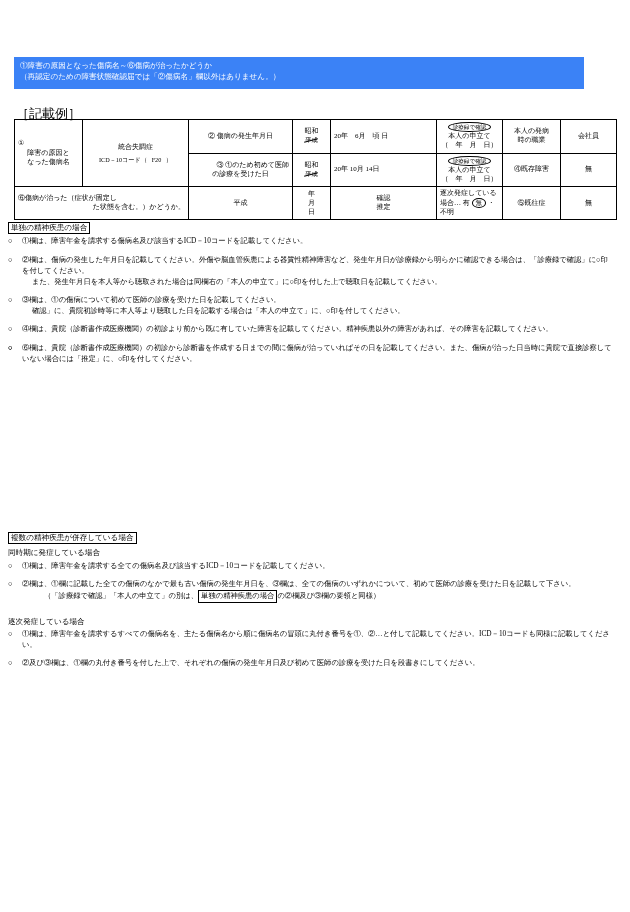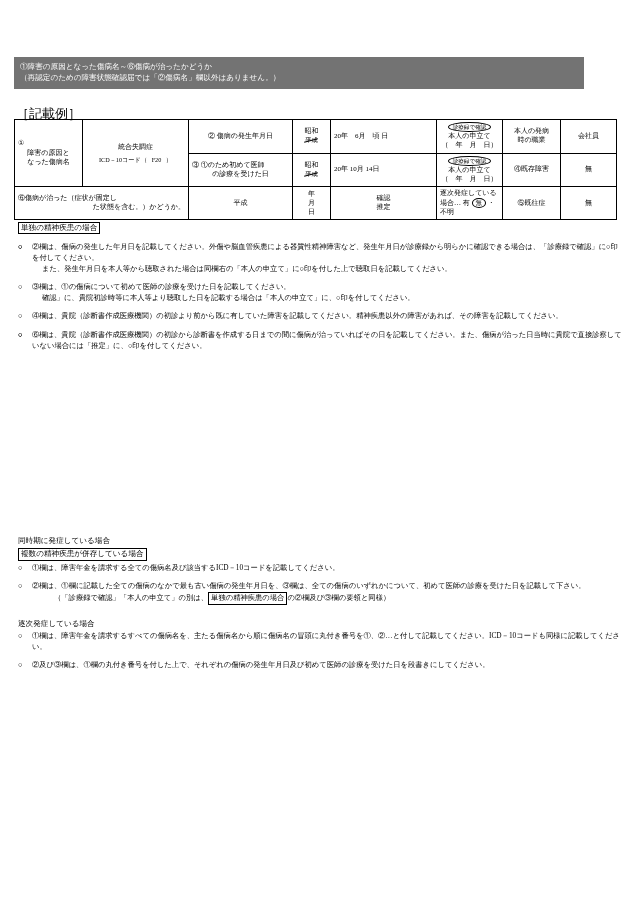--- a/index.html
+++ b/index.html
@@ -20,25 +20,26 @@
     width: 630px;
     height: 912px;
     padding: 0;
   }
   
   .header-bar {
     position: absolute;
     left: 14px;
     top: 57px;
     width: 570px;
-    background: #737373;
+    background: #3b82f6;
     color: #fff;
     padding: 4px 6px 5px 6px;
     font-size: 7.6px;
     line-height: 1.5;
+    font-family: Liberation Mono, monospace;
   }
   .header-bar div { white-space: nowrap; }
 
   
   .rei-label {
     position: absolute;
     left: 16px;
     top: 105px;
     font-size: 13px;
   }
@@ -92,21 +93,21 @@
     border: 0.8px solid #000;
     border-radius: 50%;
     padding: 0 3px;
     line-height: 1.2;
     font-size: 6.5px;
   }
 
   
   .sec {
     position: absolute;
-    left: 18px;
+    left: 8px;
     width: 604px;
   }
   .sec-title {
     font-size: 7.6px;
     margin-bottom: 2px;
   }
   .boxed {
     display: inline-block;
     border: 0.6px solid #000;
     padding: 0px 2px;
@@ -189,21 +190,21 @@
         </td>
         <td rowspan="1" class="cellcenter">
           <div>本人の発病</div>
           <div>時の職業</div>
         </td>
         <td rowspan="1" class="cellcenter">会社員</td>
       </tr>
 
       <tr>
         <td class="cellcenter">
-          <div style="text-align:left">
+          <div style="text-align:right">
             <span>③</span>
             <span>①のため初めて医師</span>
           </div>
           <div>の診療を受けた日</div>
         </td>
         <td class="cellcenter vsmall">
           <div>昭和</div>
           <div class="strike-cross">平成</div>
         </td>
         <td class="tiny">
@@ -246,20 +247,21 @@
       </table>
   </div>
 
   <div class="sec" style="top:222px;">
     <div class="sec-title">
       <span class="boxed">単独の精神疾患の場合</span>
     </div>
     <ul class="items">
       <li>
         <span class="bullet">○</span>
+        <span>①欄は、障害年金を請求する傷病名及び該当するICD－10コードを記載してください。</span>
       </li>
       <li>
         <span class="bullet">○</span>
         <span>②欄は、傷病の発生した年月日を記載してください。外傷や脳血管疾患による器質性精神障害など、発生年月日が診療録から明らかに確認できる場合は、「診療録で確認」に○印を付してください。</span>
         <span class="indent1">また、発生年月日を本人等から聴取された場合は同欄右の「本人の申立て」に○印を付した上で聴取日を記載してください。</span>
       </li>
       <li>
         <span class="bullet">○</span>
         <span>③欄は、①の傷病について初めて医師の診療を受けた日を記載してください。</span>
         <span class="indent1">確認」に、貴院初診時等に本人等より聴取した日を記載する場合は「本人の申立て」に、○印を付してください。</span>
@@ -272,24 +274,24 @@
         <span class="bullet">○</span>
       </li>
       <li>
         <span class="bullet">○</span>
         <span>⑥欄は、貴院（診断書作成医療機関）の初診から診断書を作成する日までの間に傷病が治っていればその日を記載してください。また、傷病が治った日当時に貴院で直接診察していない場合には「推定」に、○印を付してください。</span>
       </li>
     </ul>
   </div>
 
   <div class="sec" style="top:532px;">
-    <div class="sec-title" style="margin-top:4px">同時期に発症している場合</div>
     <div class="sec-title">
       <span class="boxed">複数の精神疾患が併存している場合</span>
     </div>
+    <div class="sec-title" style="margin-top:4px">同時期に発症している場合</div>
     <ul class="items tight">
       <li>
         <span class="bullet">○</span>
         <span>①欄は、障害年金を請求する全ての傷病名及び該当するICD－10コードを記載してください。</span>
       </li>
       <li>
         <span class="bullet">○</span>
         <span>②欄は、①欄に記載した全ての傷病のなかで最も古い傷病の発生年月日を、③欄は、全ての傷病のいずれかについて、初めて医師の診療を受けた日を記載して下さい。</span>
         <span class="indent2">
           <span>（「診療録で確認」「本人の申立て」の別は、</span><span class="boxed">単独の精神疾患の場合</span><span>の②欄及び③欄の要領と同様）</span>

